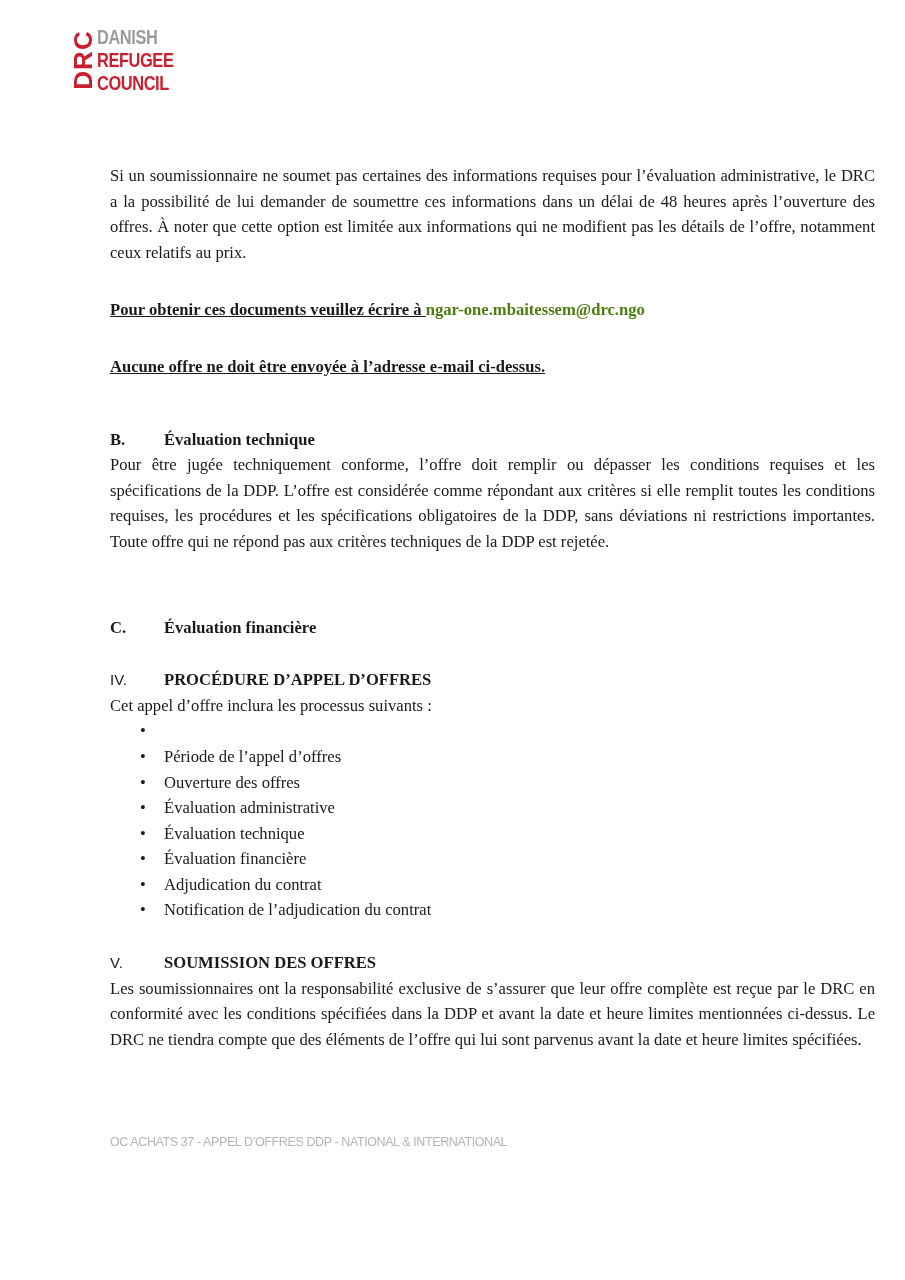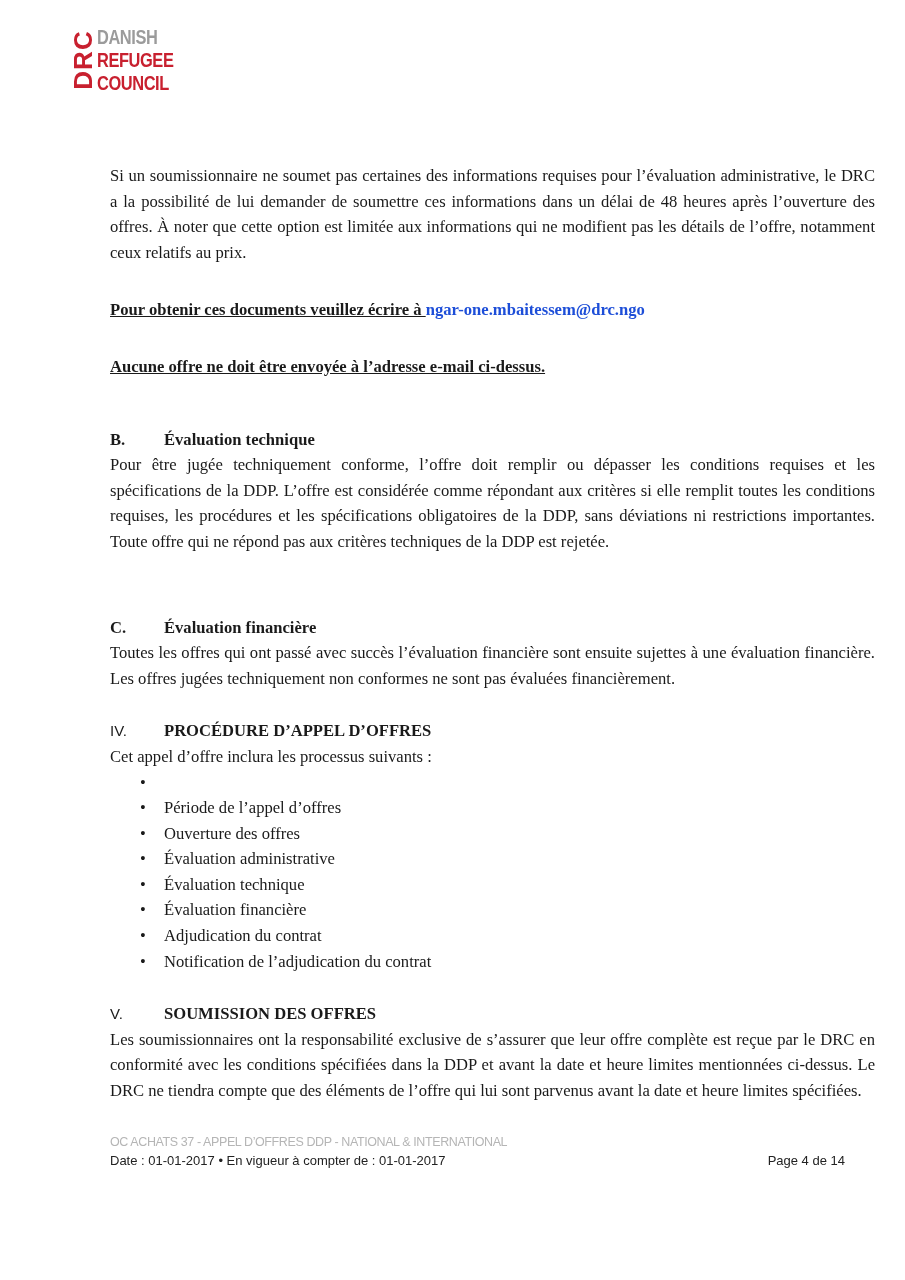--- a/index.html
+++ b/index.html
@@ -13,21 +13,21 @@
   .logo-words { margin-left: 3px; display: flex; flex-direction: column; justify-content: space-between;
                 font-family: "Liberation Sans", sans-serif; font-weight: bold; font-size: 20px; line-height: 20px;
                 letter-spacing: -0.5px; transform: scaleX(0.82); transform-origin: left center; }
   .logo-words .w1 { color: #9b9b9b; }
   .logo-words .w2, .logo-words .w3 { color: #c8202f; }
 
   .content { position: absolute; left: 110px; top: 163px; width: 765px; font-size: 16.6px; line-height: 25.6px; }
   p { margin: 0; text-align: justify; }
   .gap-s { height: 25px; }
   .bold-u { font-weight: bold; text-decoration: underline; }
-  .email { color: #1d4ed8; font-weight: bold; text-decoration: none; }
+  .email { color: #4d7c0f; font-weight: bold; text-decoration: none; }
   h3 { margin: 0; font-size: 16.6px; font-weight: bold; display: flex; }
   h3 .num { width: 54px; }
   h3 .num.roman { font-family: Liberation Sans, sans-serif; font-weight: normal; font-size: 15px; }
   ul { margin: 0; padding: 0; list-style: none; }
   ul li { display: flex; line-height: 25.6px; }
   ul li .bullet { width: 54px; padding-left: 30px; box-sizing: border-box; }
   .footer { position: absolute; left: 110px; top: 1093px; width: 735px; font-family: "Liberation Sans", sans-serif; margin-top: 40px; }
   .footer .f1 { color: #b5b5b5; font-size: 12.5px; letter-spacing: -0.4px; line-height: 18px; }
   .footer .f2 { display: flex; justify-content: space-between; font-size: 13px; color: #222; line-height: 20px; }
 </style>
@@ -65,21 +65,20 @@
   <p>Pour être jugée techniquement conforme, l’offre doit remplir ou dépasser les conditions requises et les spécifications de la DDP. L’offre est considérée comme répondant aux critères si elle remplit toutes les conditions requises, les procédures et les spécifications obligatoires de la DDP, sans déviations ni restrictions importantes. Toute offre qui ne répond pas aux critères techniques de la DDP est rejetée.</p>
   <div class="gap-s"></div>
   <div style="height:8px"></div>
   <div class="gap-s"></div>
   <div style="height:2px"></div>
 
   <h3>
     <span class="num">C.</span>
     <span>Évaluation financière</span>
   </h3>
-  <p>Toutes les offres qui ont passé avec succès l’évaluation financière sont ensuite sujettes à une évaluation financière. Les offres jugées techniquement non conformes ne sont pas évaluées financièrement.</p>
   <div class="gap-s"></div>
   <div style="height:2px"></div>
 
   <h3>
     <span class="num roman">IV.</span>
     <span>PROCÉDURE D’APPEL D’OFFRES</span>
   </h3>
   <p>Cet appel d’offre inclura les processus suivants :</p>
   <ul>
     <li>
@@ -119,17 +118,13 @@
 
   <h3>
     <span class="num roman">V.</span>
     <span>SOUMISSION DES OFFRES</span>
   </h3>
   <p>Les soumissionnaires ont la responsabilité exclusive de s’assurer que leur offre complète est reçue par le DRC en conformité avec les conditions spécifiées dans la DDP et avant la date et heure limites mentionnées ci-dessus. Le DRC ne tiendra compte que des éléments de l’offre qui lui sont parvenus avant la date et heure limites spécifiées.</p>
 </div>
 
 <div class="footer">
   <div class="f1">OC ACHATS 37 - APPEL D’OFFRES DDP - NATIONAL &amp; INTERNATIONAL</div>
-  <div class="f2">
-    <span>Date : 01-01-2017 • En vigueur à compter de : 01-01-2017</span>
-    <span>Page 4 de 14</span>
-  </div>
 </div>
 
 </body></html>

